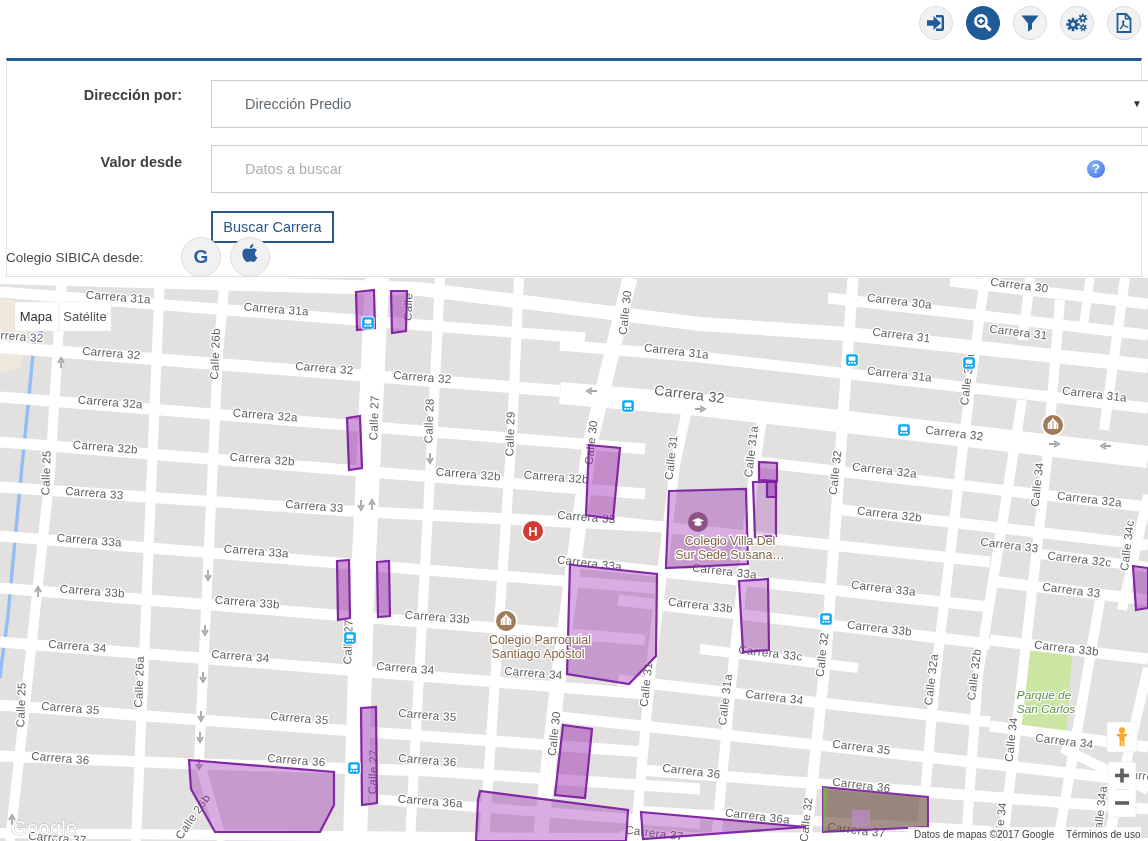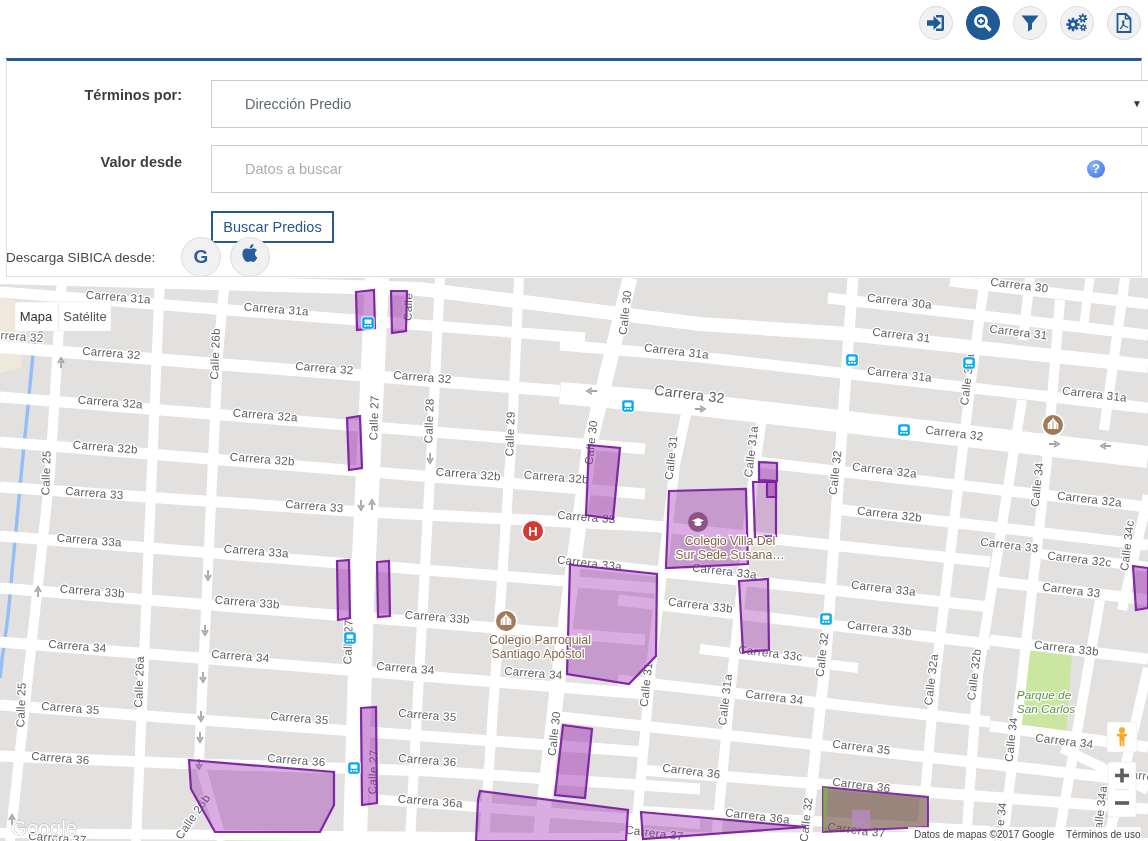--- a/index.html
+++ b/index.html
@@ -71,26 +71,26 @@
       <g transform="translate(1124,23)">
         <circle r="16.5" fill="#f1f1f1" stroke="#dcdcdc" stroke-width="1"></circle>
         <g stroke="#1f5c97" fill="none" stroke-width="1.8">
           <path d="M-6.5,-9 L2,-9 L6.5,-4.5 L6.5,9 L-6.5,9 Z"></path>
           <path d="M1.5,-9.2 L1.5,-4.2 L6.8,-4.2" stroke-width="1.5"></path>
           <path d="M-4,5.8 Q-2.2,5 -0.8,1.2 Q0.2,-1.6 -0.6,-2 Q-1.6,-2.2 -1,0.4 Q-0.2,3.4 4.2,4.4" stroke-width="1.4"></path>
         </g>
       </g>
     </svg></div>
 <div id="panel">
-  <div class="flabel" style="top:26px">Términos por:</div>
+  <div class="flabel" style="top:26px">Dirección por:</div>
   <div class="fbox" style="top:19px">Dirección Predio<span id="selcaret">▼</span></div>
   <div class="flabel" style="top:93px">Valor desde</div>
   <div class="fbox ph" style="top:84px">Datos a buscar</div>
-  <div id="btn">Buscar Predios</div>
-  <div id="desc">Descarga SIBICA desde:</div>
+  <div id="btn">Buscar Carrera</div>
+  <div id="desc">Colegio SIBICA desde:</div>
   <div class="dlbtn" style="left:174px"><span style="color:#2a5d9e;font-weight:bold;font-size:19px;line-height:38px">G</span></div>
   <div class="dlbtn" style="left:223px">
       <svg width="16" height="18" viewBox="0 0 1408 1664" style="display:block;margin:6px auto 0">
         <path fill="#2a5d9e" d="M1393 1215q-39 125-123 250-129 196-257 196-49 0-140-32-86-32-151-32-61 0-142 33-81 34-132 34-152 0-301-259Q0 1144 0 902q0-228 113-359 112-131 280-131 72 0 177 30 104 30 138 30 45 0 143-34 102-34 173-34 119 0 213 65 52 36 104 100-79 67-114 118-65 94-65 207 0 124 69 223t158 126zM1017 42q0 61-29 136-30 75-93 138-54 54-108 72-37 11-104 17 3-149 78-257Q835 41 1017 0q1 5 1 13t-1 13v16z"></path>
       </svg>
     </div>
   <div id="help">?</div>
 </div>
 <svg id="map" width="1148" height="563" viewBox="0 0 1148 563">
     <rect x="0" y="0" width="1148" height="563" fill="#e2e1df"></rect>

